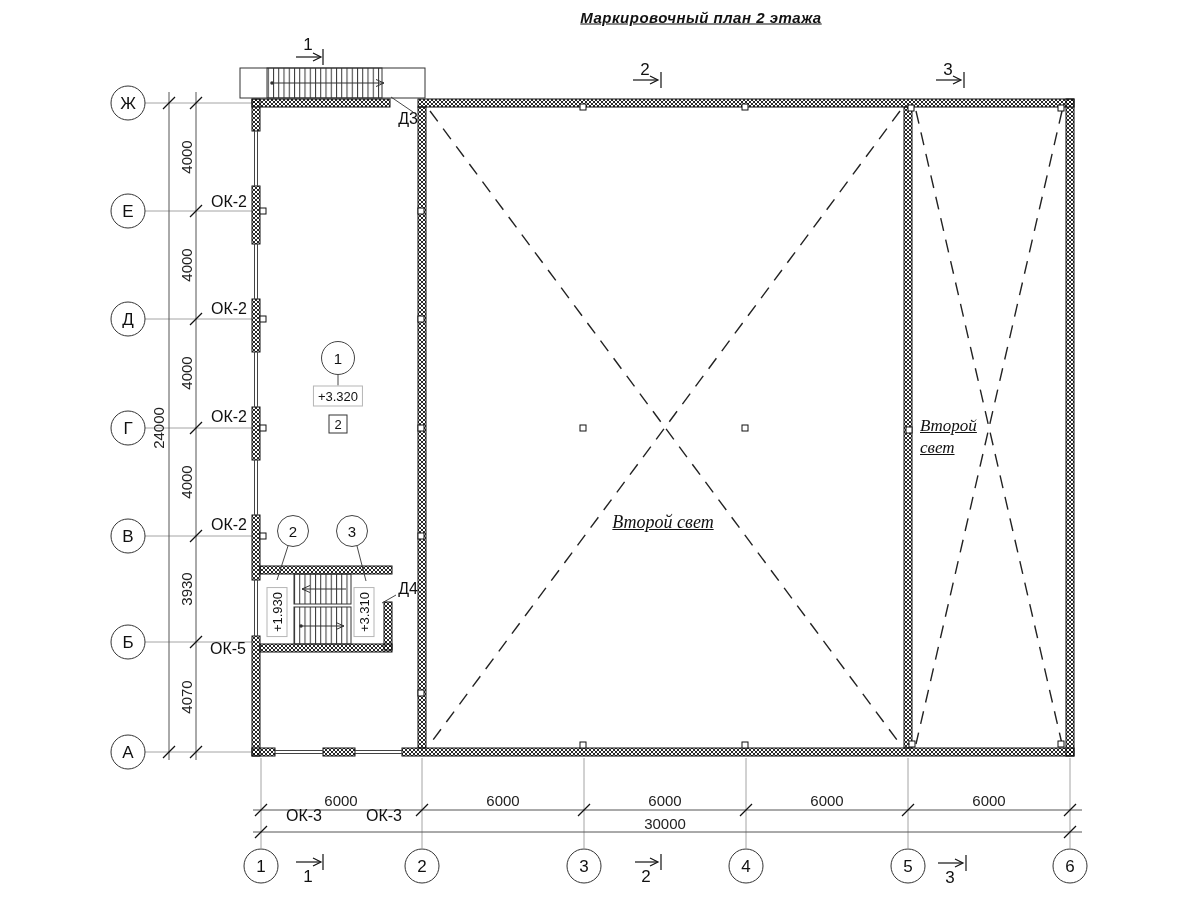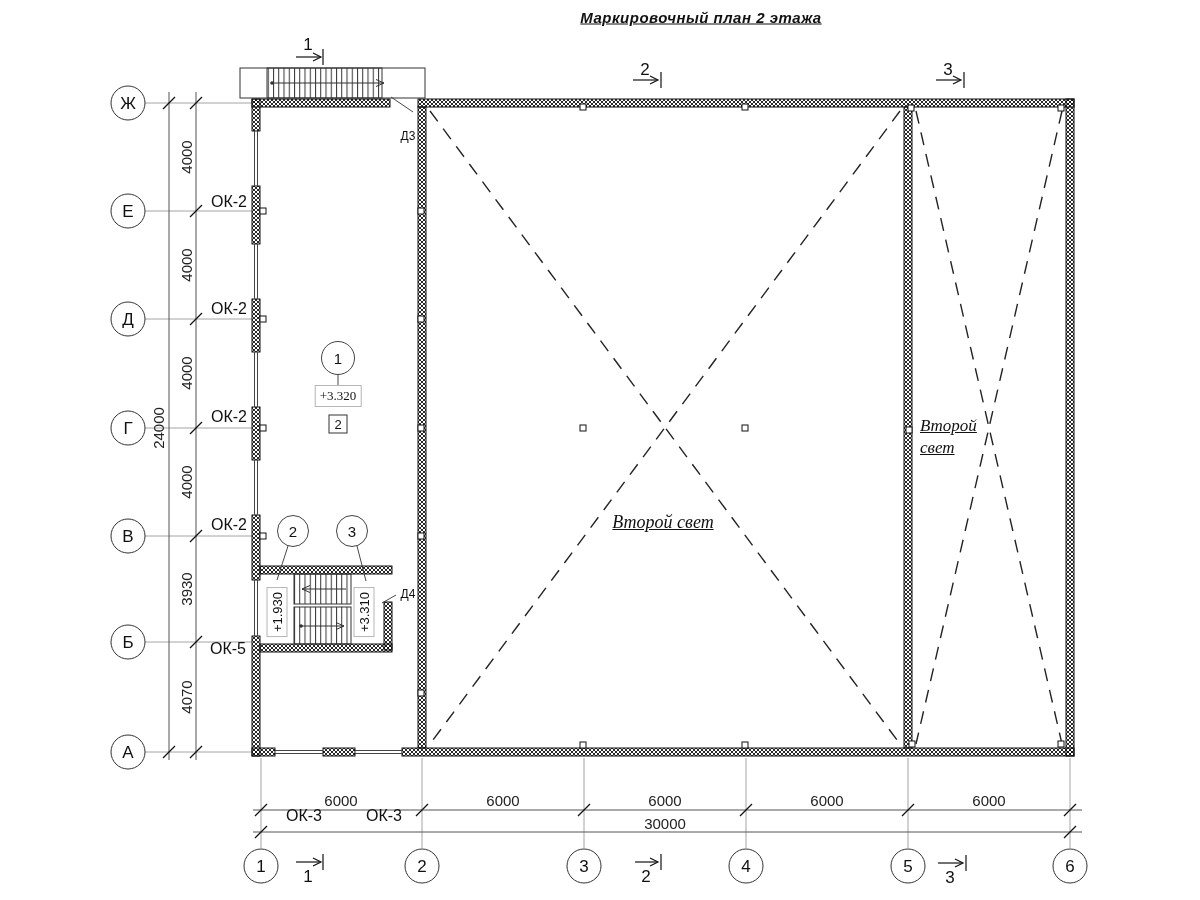--- a/index.html
+++ b/index.html
@@ -25,21 +25,21 @@
     font-size:13px; padding:2px 4px; transform:translate(-50%,-50%); }
   .level-box.rot90 { transform:translate(-50%,-50%) rotate(-90deg); }
   .boxed-num { position:absolute; width:17px; height:17px; border:1.2px solid #333;
     background:#fff; display:flex; align-items:center; justify-content:center;
     font-size:13px; transform:translate(-50%,-50%); }
   .serifital { font-family:"Liberation Serif", serif; font-style:italic;text-decoration:underline; }
   .sl-big { font-size:18px; }
   .sl-right { position:absolute; font-size:17px; line-height:22px; white-space:nowrap; }
   .secnum { font-size:17px; }
   .oklbl { font-size:16px;margin-top:44px; }
-  .doorlbl { font-size:12px;margin-top:17px; }
+  .doorlbl { font-size:16px; }
 </style>
 </head>
 <body>
 
 <div class="canvas">
 
   <svg class="plan" width="1200" height="900" viewBox="0 0 1200 900">
     <defs>
       <pattern id="hatch" patternUnits="userSpaceOnUse" width="4" height="4">
         <path d="M0,0 L4,4 M4,0 L0,4" stroke="#111" stroke-width="0.9" fill="none"></path>
@@ -278,26 +278,26 @@
 
   <div class="lbl oklbl" style="left:229px; top:158px;">ОК-2</div>
   <div class="lbl oklbl" style="left:229px; top:265px;">ОК-2</div>
   <div class="lbl oklbl" style="left:229px; top:373px;">ОК-2</div>
   <div class="lbl oklbl" style="left:229px; top:481px;">ОК-2</div>
   <div class="lbl oklbl" style="left:228px; top:605px;text-align:right;">ОК-5</div>
   <div class="lbl oklbl" style="left:304px; top:772px;">ОК-3</div>
   <div class="lbl oklbl" style="left:384px; top:772px;">ОК-3</div>
 
   <div class="lbl doorlbl" style="left:408px; top:119px;">Д3</div>
-  <div class="lbl doorlbl" style="left:408px; top:577px;">Д4</div>
+  <div class="lbl doorlbl" style="left:408px; top:589px;">Д4</div>
 
   <div class="node-circle" style="left:338px; top:358px; width:32px; height:32px;">
       <span>1</span>
     </div>
-  <div class="level-box" style="left:338px; top:396px;font-family:Liberation Serif, serif;">+3.320</div>
+  <div class="level-box" style="left:338px; top:396px;">+3.320</div>
   <div class="boxed-num" style="left:338px; top:424px;">
       <span>2</span>
     </div>
 
   <div class="node-circle" style="left:293px; top:531px;">
       <span>2</span>
     </div>
   <div class="node-circle" style="left:352px; top:531px;">
       <span>3</span>
     </div>

